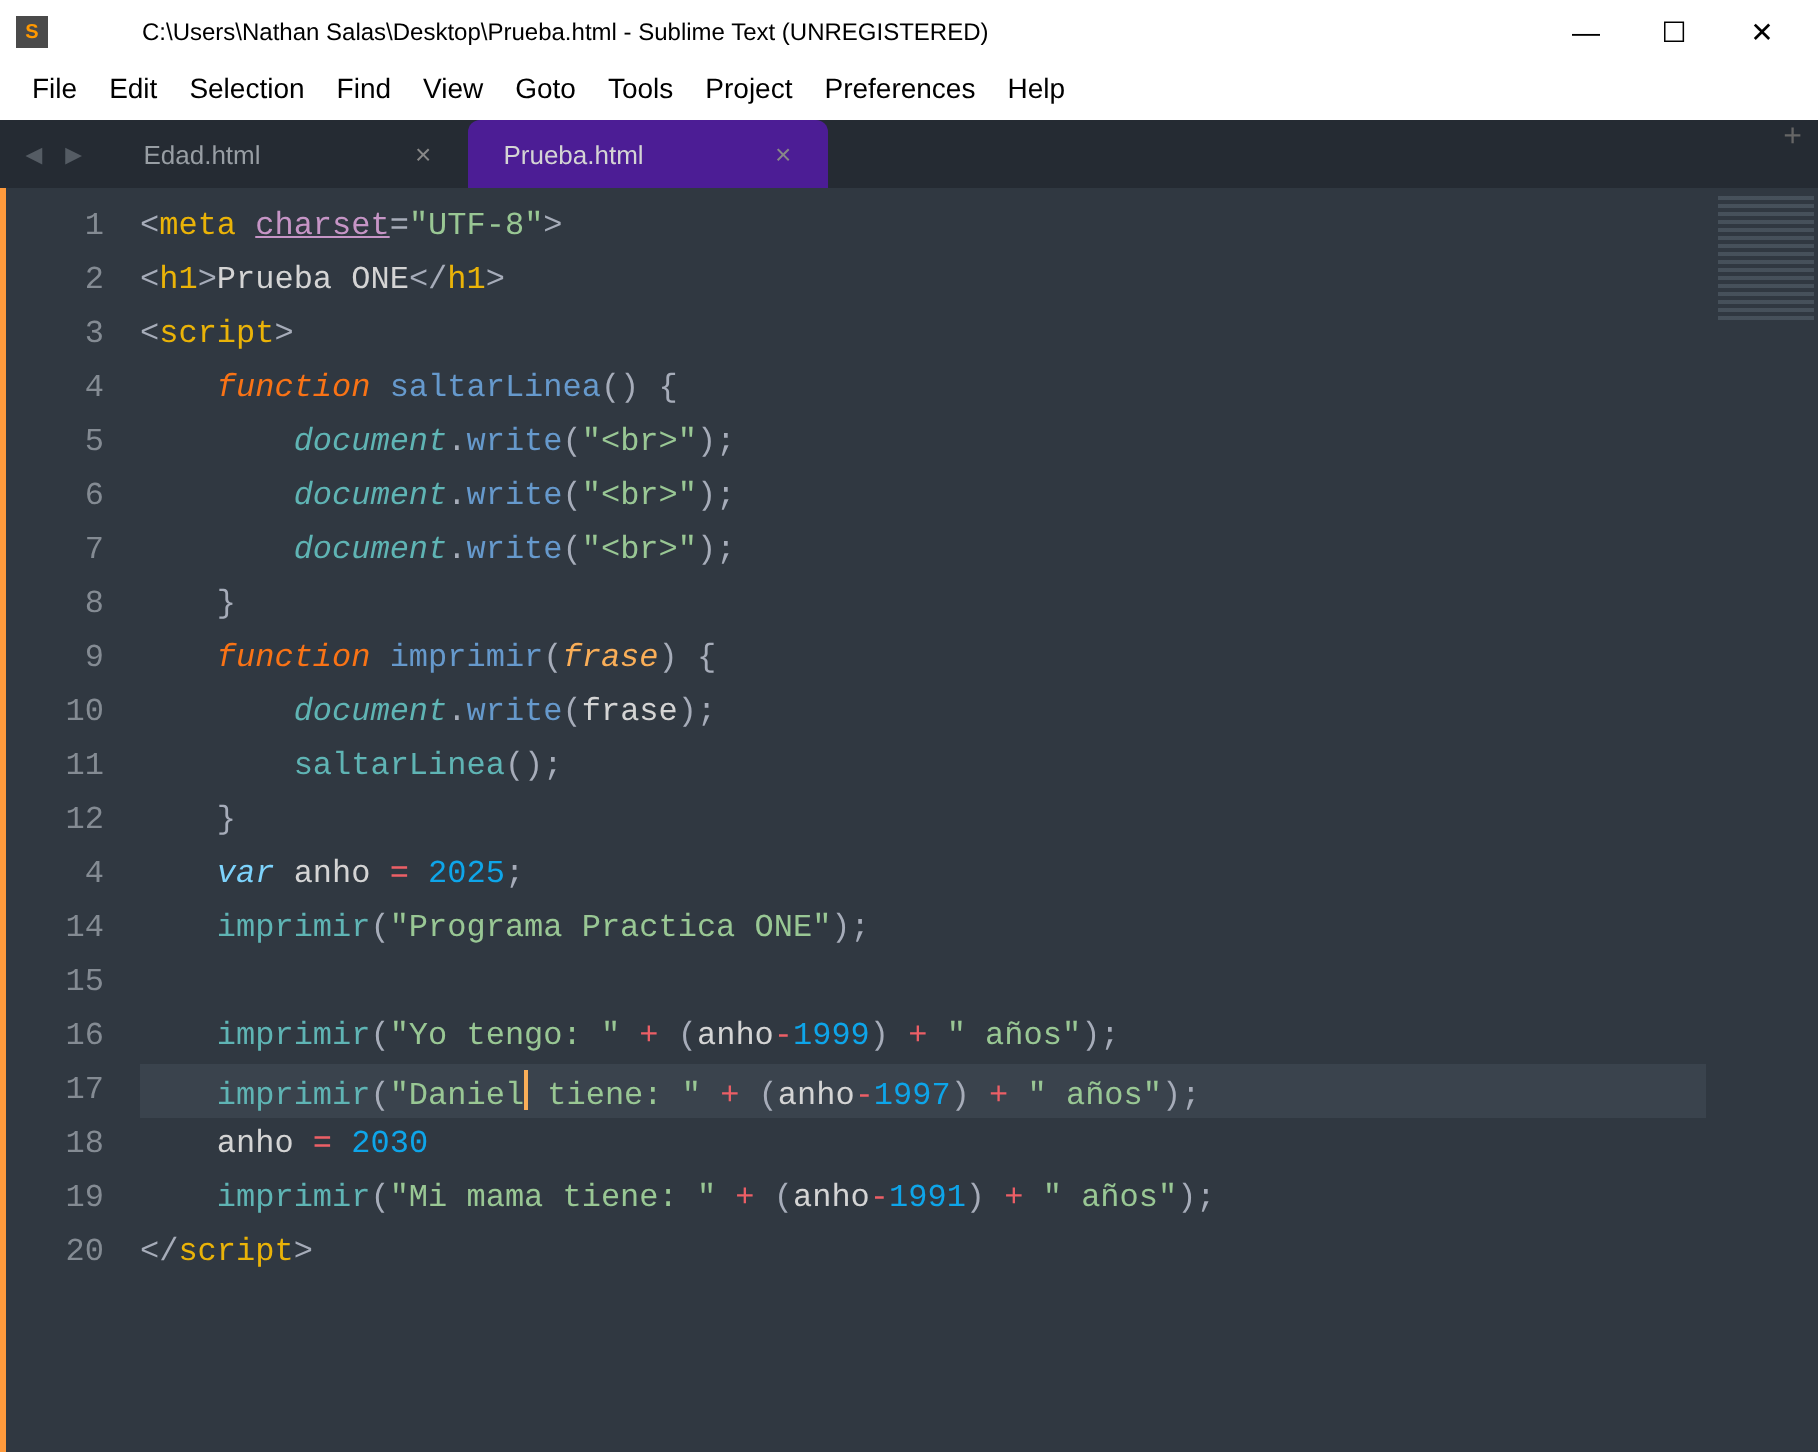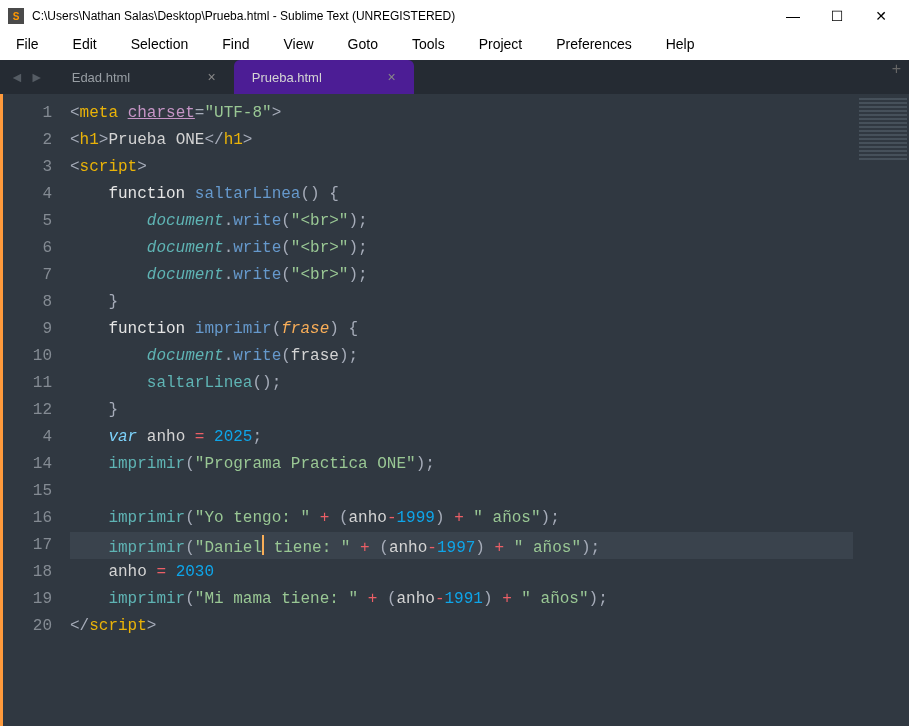--- a/index.html
+++ b/index.html
@@ -26,31 +26,31 @@
   height: 16px;
   margin-right: 8px;
   background: #4a4a4a;
   display: flex;
   align-items: center;
   justify-content: center;
   color: #ff9800;
   font-weight: bold;
   font-size: 10px;
 }
-.title-text { flex: 1; }
+.title-text { flex: 1; margin-left: 39px; }
 .winbtns { display: flex; gap: 20px; margin-right: 8px; }
 .winbtn { width: 24px; height: 24px; display: flex; align-items: center; justify-content: center; font-size: 14px; color: #000; }
 
 .menubar {
   height: 28px;
   background: #fff;
   display: flex;
   align-items: center;
   padding: 2px 8px 6px 8px;
-  gap: 18px;
+  gap: 0;
   font-size: 14px;
   color: #000;
 }
 .menuitem { padding: 2px 8px; }
 
 .editor-area {
   flex: 1;
   background: #303841;
   display: flex;
   flex-direction: column;
@@ -118,21 +118,21 @@
   position: absolute; top: 4px; right: 2px; width: 48px; height: 64px;
   background: repeating-linear-gradient(to bottom, #5c6974 0 2px, transparent 2px 4px);
   opacity: 0.5;
 }
 
 
 .punct { color: #a6acb9; }
 .tag   { color: #eab308; }
 .attr  { color: #c695c6; text-decoration: underline; }
 .str   { color: #99c794; }
-.kw    { color: #e5e5e5; }
+.kw    { color: #f97316; font-style: italic; }
 .fn    { color: #6699cc; }
 .fncall{ color: #5fb4b4; }
 .obj   { color: #5fb4b4; font-style: italic; }
 .num   { color: #0ea5e9; }
 .varkw { color: #7dd3fc; font-style: italic; }
 .id    { color: #d4d4d4; }
 .param { color: #f9ae58; font-style: italic; }
 .op    { color: #ec5f66; }
 .txt   { color: #d4d4d4; }
 </style>

